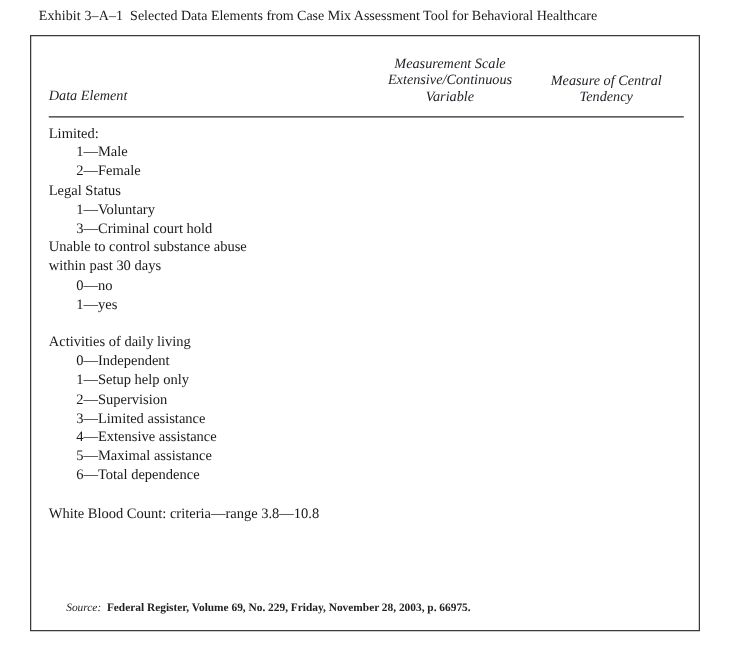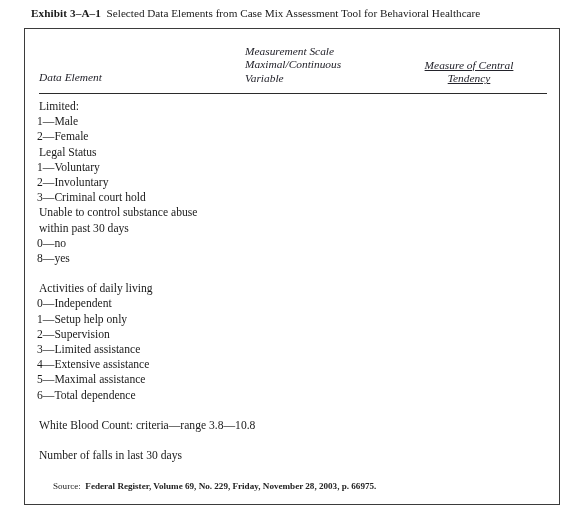--- a/index.html
+++ b/index.html
@@ -20,21 +20,21 @@
   #exhibit-caption {
     position: absolute;
     left: 31px;
     top: 6px;
     width: 540px;
     font-size: 11.2px;
     line-height: 14px;
     white-space: nowrap;
   }
   #exhibit-caption .label {
-    font-weight: bold;
+    font-weight: normal;
     letter-spacing: 0.1px;
   }
   #exhibit-caption .caption-text {
     font-weight: normal;
     font-family: Liberation Serif, serif;
   }
 
   
   #exhibit-box {
     position: absolute;
@@ -63,27 +63,27 @@
     color: #23232b;
   }
   #col-head-data-element {
     left: 14px;
     top: 42px;
   }
   #col-head-measurement-scale {
     left: 220px;
     top: 16px;
     width: 230px;
+    text-align: center;
   }
   #col-head-central-tendency {
-    left: 364px;
+    left: 380px;
     top: 30px;
     width: 160px;
     text-align: center;
-    text-decoration: underline;
   }
   #header-rule {
     position: absolute;
     left: 14px;
     top: 64px;
     width: 508px;
     height: 0;
     border-top: 1.2px solid #2b2b2b;
   }
 
@@ -100,21 +100,21 @@
     line-height: 15.2px;
     white-space: nowrap;
     position: relative;
   }
   .row .cell-label {
     position: absolute;
     left: 14px;
     top: 0;
   }
   .row.indent .cell-label {
-    left: 12px;
+    left: 36px;
   }
   .row.spacer {
     height: 15.2px;
   }
   .row .cell-scale {
     position: absolute;
     left: 220px;
     width: 230px;
     text-align: center;
   }
@@ -129,41 +129,42 @@
   #source-note {
     position: absolute;
     left: 28px;
     top: 451px;
     font-size: 9.1px;
     line-height: 12px;
     white-space: nowrap;
     color: #232323;
   }
   #source-note .source-label {
+    font-style: italic;
   }
   #source-note .source-text {
     font-style: normal;
     font-weight: bold;
   }
 </style>
 </head>
 <body>
 
 <div id="exhibit-caption">
   <span class="label">Exhibit 3–A–1</span><span class="caption-text">&nbsp;&nbsp;<span>Selected Data Elements from Case Mix Assessment Tool for Behavioral Healthcare</span></span>
 </div>
 
 <div id="exhibit-box">
 
   <div id="table-header">
     <div class="col-head" id="col-head-data-element">Data Element</div>
 
     <div class="col-head" id="col-head-measurement-scale">
       <div>Measurement Scale</div>
-      <div>Maximal/Continuous</div>
+      <div>Extensive/Continuous</div>
       <div>Variable</div>
     </div>
 
     <div class="col-head" id="col-head-central-tendency">
       <div>Measure of Central</div>
       <div>Tendency</div>
     </div>
 
     <div id="header-rule"></div>
   </div>
@@ -188,46 +189,41 @@
         <span class="cell-label">Legal Status</span>
         <span class="cell-scale"></span>
         <span class="cell-tendency"></span>
       </div>
       <div class="row indent">
         <span class="cell-label">1—Voluntary</span>
         <span class="cell-scale"></span>
         <span class="cell-tendency"></span>
       </div>
       <div class="row indent">
-        <span class="cell-label">2—Involuntary</span>
-        <span class="cell-scale"></span>
-        <span class="cell-tendency"></span>
-      </div>
-      <div class="row indent">
         <span class="cell-label">3—Criminal court hold</span>
         <span class="cell-scale"></span>
         <span class="cell-tendency"></span>
       </div>
       <div class="row">
         <span class="cell-label">Unable to control substance abuse</span>
         <span class="cell-scale"></span>
         <span class="cell-tendency"></span>
       </div>
       <div class="row">
         <span class="cell-label">within past 30 days</span>
         <span class="cell-scale"></span>
         <span class="cell-tendency"></span>
       </div>
       <div class="row indent">
         <span class="cell-label">0—no</span>
         <span class="cell-scale"></span>
         <span class="cell-tendency"></span>
       </div>
       <div class="row indent">
-        <span class="cell-label">8—yes</span>
+        <span class="cell-label">1—yes</span>
         <span class="cell-scale"></span>
         <span class="cell-tendency"></span>
       </div>
       <div class="row spacer">
         <span class="cell-label"></span>
         <span class="cell-scale"></span>
         <span class="cell-tendency"></span>
       </div>
       <div class="row">
         <span class="cell-label">Activities of daily living</span>
@@ -274,25 +270,20 @@
         <span class="cell-scale"></span>
         <span class="cell-tendency"></span>
       </div>
       <div class="row">
         <span class="cell-label">White Blood Count: criteria—range 3.8—10.8</span>
         <span class="cell-scale"></span>
         <span class="cell-tendency"></span>
       </div>
       <div class="row spacer">
         <span class="cell-label"></span>
-        <span class="cell-scale"></span>
-        <span class="cell-tendency"></span>
-      </div>
-      <div class="row">
-        <span class="cell-label">Number of falls in last 30 days</span>
         <span class="cell-scale"></span>
         <span class="cell-tendency"></span>
       </div>
     </div>
 
   <div id="source-note">
     <span class="source-label">Source:</span><span class="source-text">&nbsp;&nbsp;<span>Federal Register, Volume 69, No. 229, Friday, November 28, 2003, p. 66975.</span></span>
   </div>
 
 </div>

